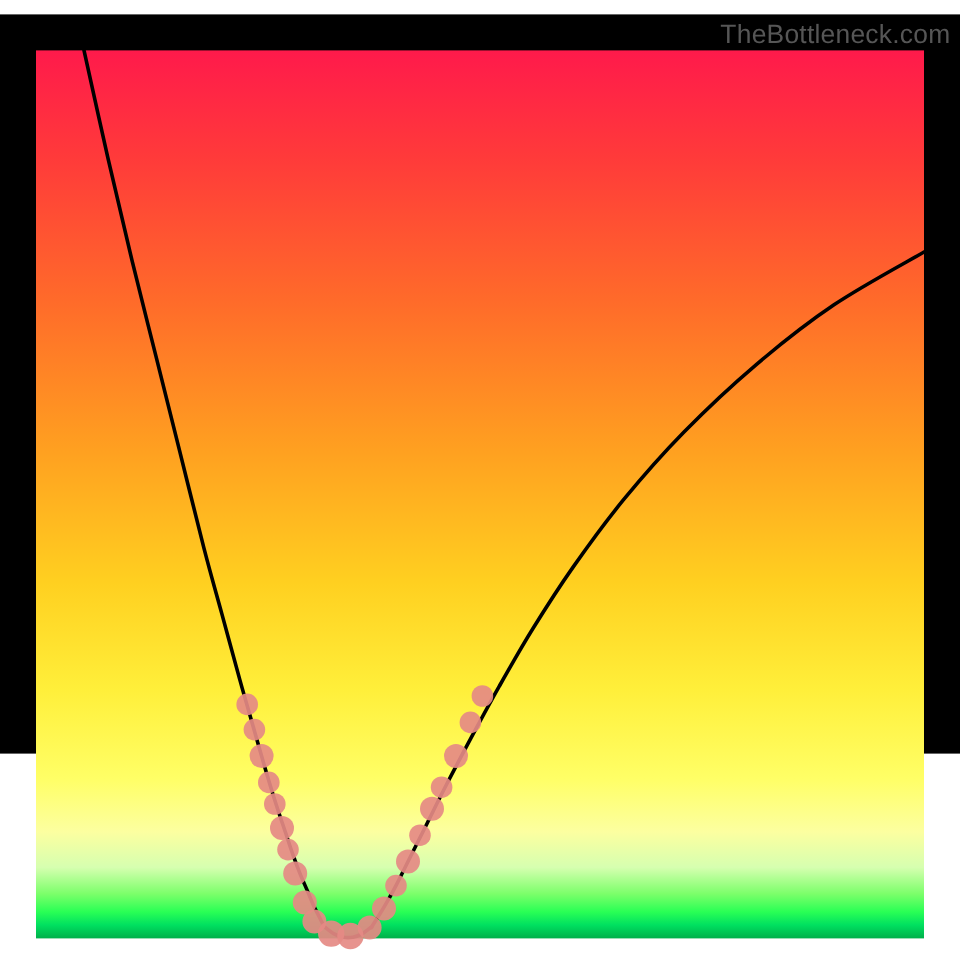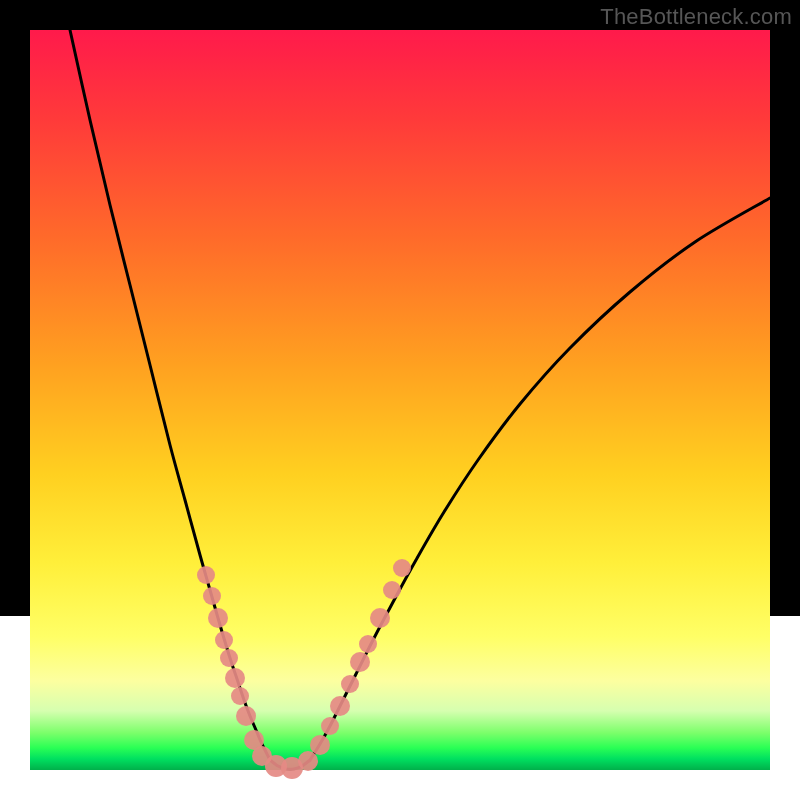--- a/index.html
+++ b/index.html
@@ -8,20 +8,21 @@
     width: 800px;
     height: 800px;
     overflow: hidden;
     font-family: Arial, Helvetica, sans-serif;
   }
   .stage {
     position: relative;
     width: 800px;
     height: 616px;
     background: #000;
+    margin-top: 12px;
   }
   
   .plot {
     position: absolute;
     left: 30px;
     top: 30px;
     width: 740px;
     height: 740px;
     
     background: linear-gradient(

